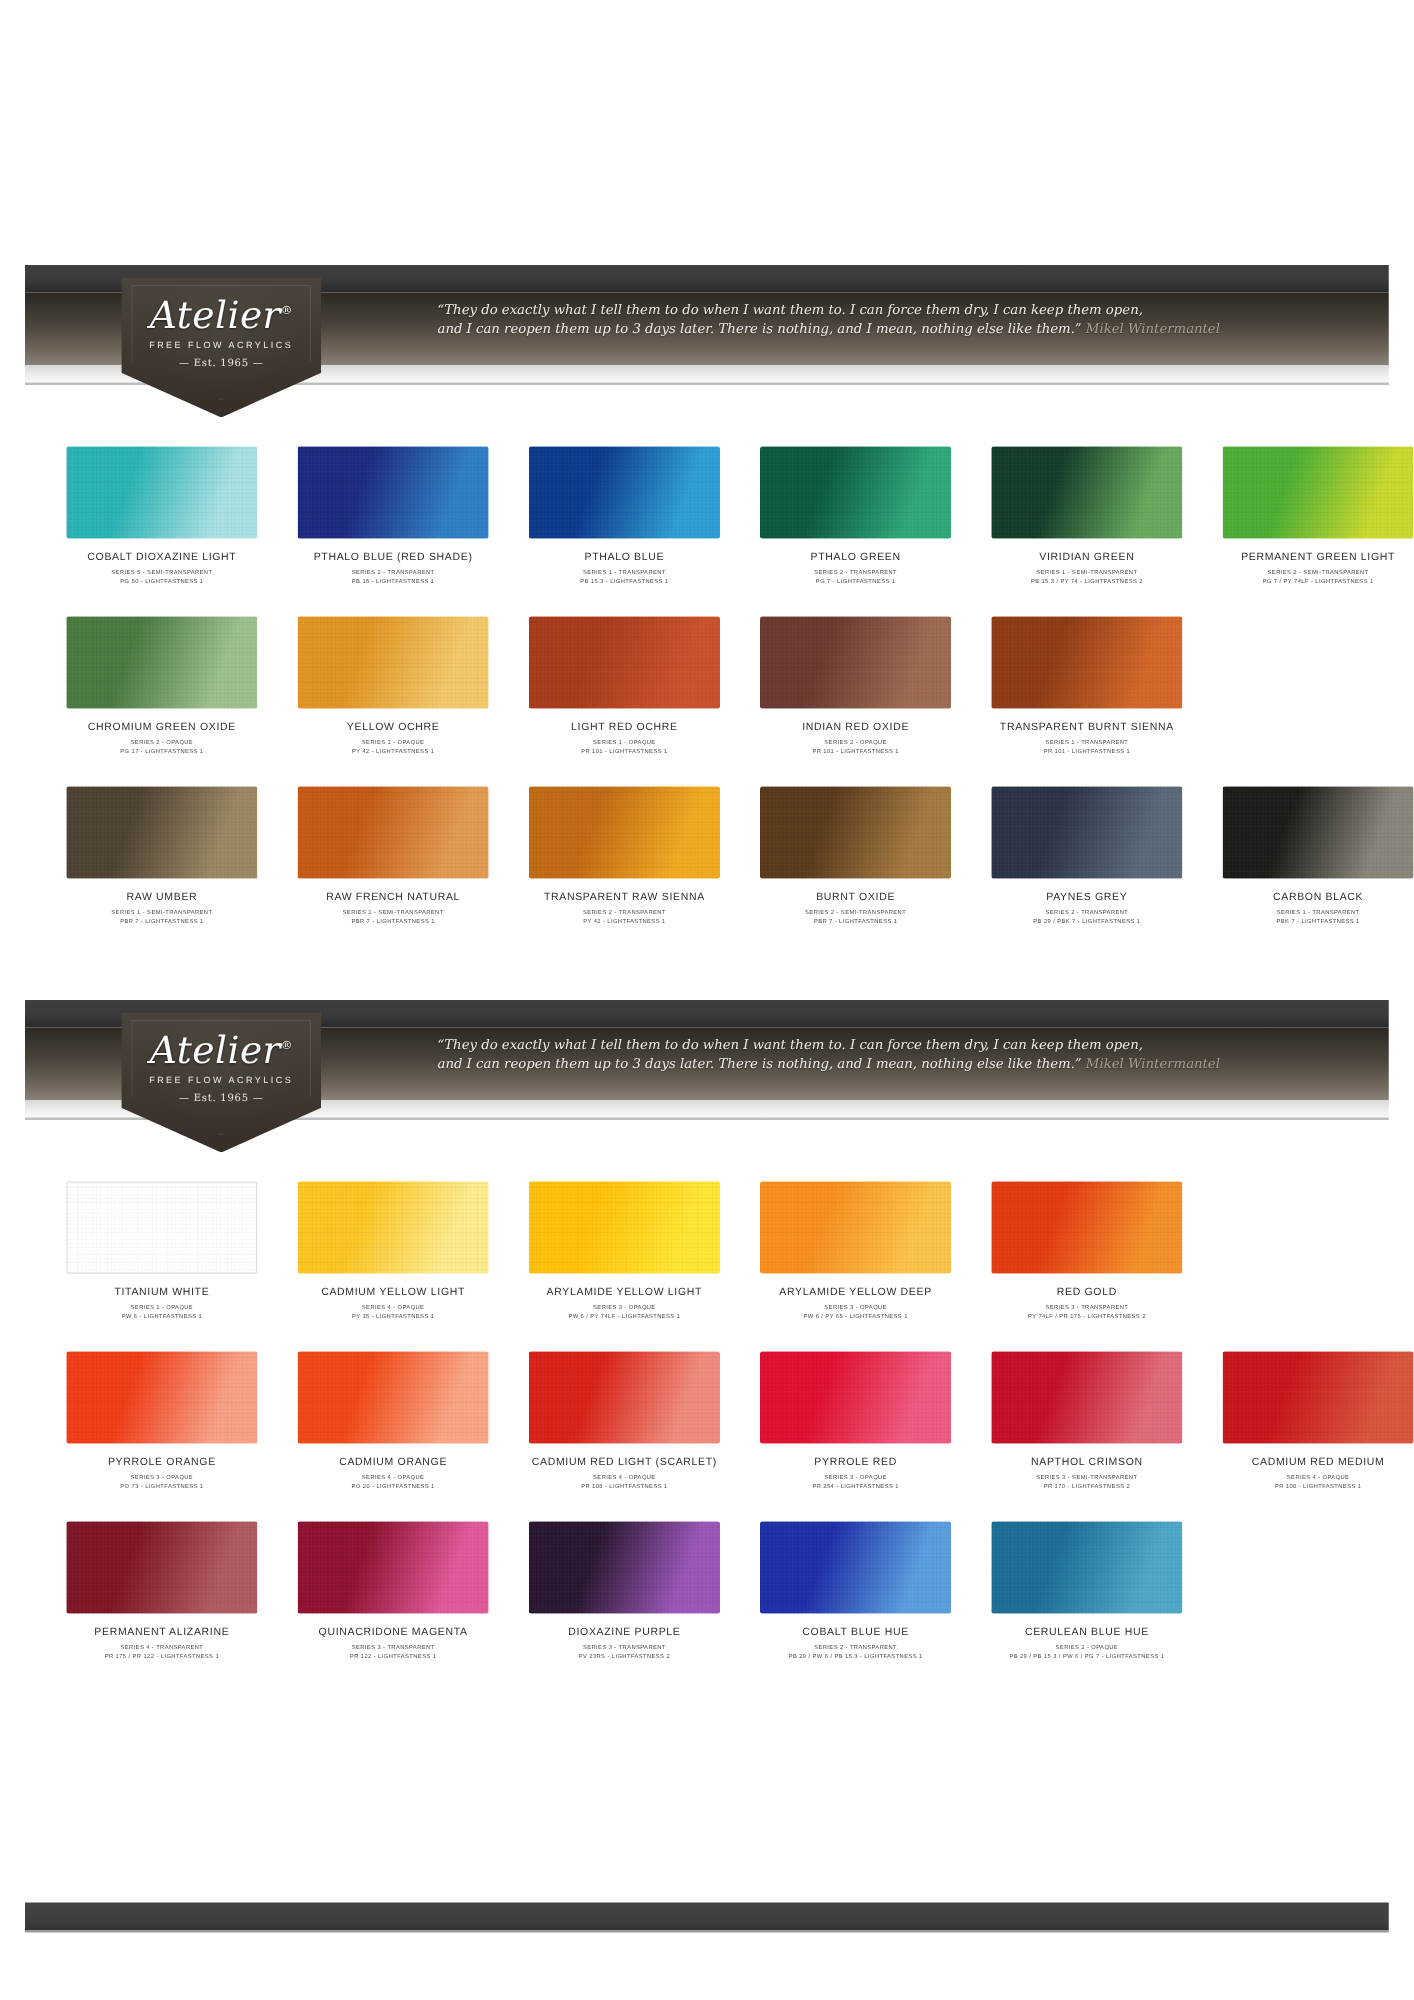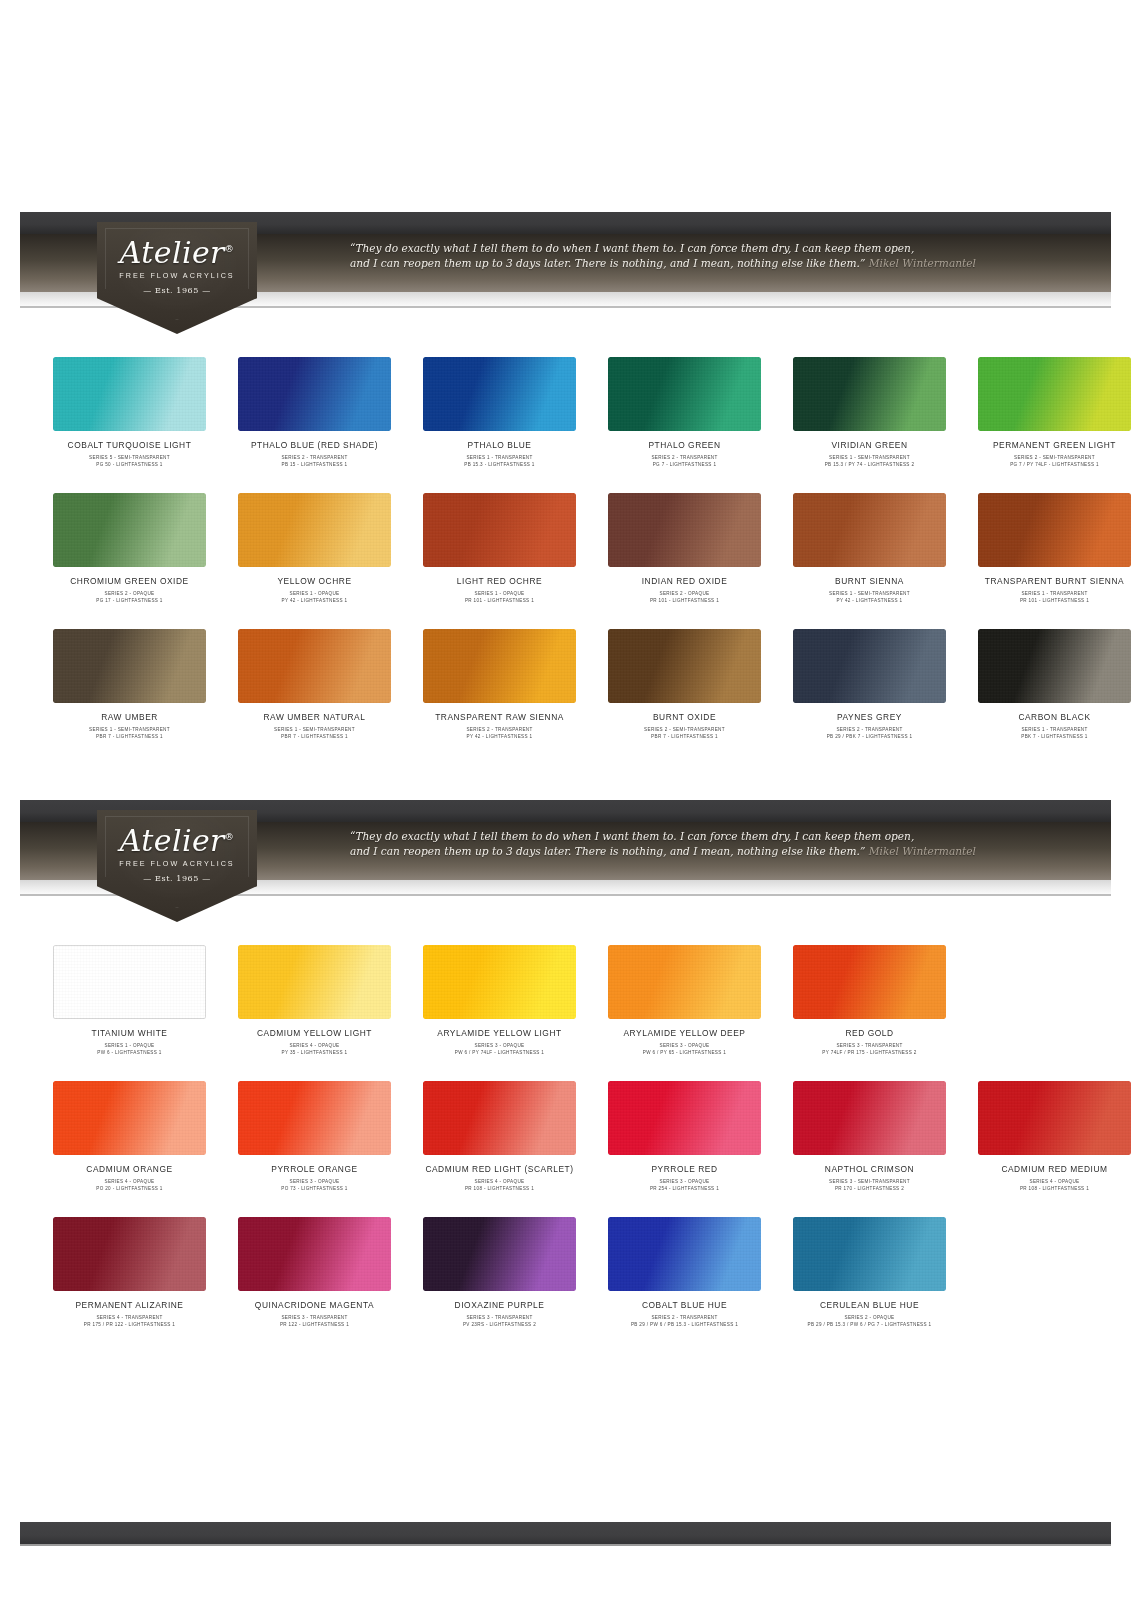--- a/index.html
+++ b/index.html
@@ -239,21 +239,21 @@
     </div>
     <div class="grid-top-gap"></div>
     <div class="grid">
         <div class="row">
           <div class="cell">
             <div class="swatch">
               <div class="paint" style="background: linear-gradient(110deg, rgb(43, 179, 181) 0%, rgb(43, 179, 181) 34%, rgb(169, 224, 226) 78%, rgb(169, 224, 226) 100%);"></div>
               <div class="grain"></div>
             </div>
             <div class="label">
-              <div class="pname">COBALT TURQUOISE LIGHT</div>
+              <div class="pname">COBALT DIOXAZINE LIGHT</div>
               <div class="pseries">SERIES 5 - SEMI-TRANSPARENT</div>
               <div class="ppig">PG 50 - LIGHTFASTNESS 1</div>
             </div>
           </div>
           <div class="cell">
             <div class="swatch">
               <div class="paint" style="background: linear-gradient(110deg, rgb(29, 42, 126) 0%, rgb(29, 42, 126) 34%, rgb(47, 127, 196) 78%, rgb(47, 127, 196) 100%);"></div>
               <div class="grain"></div>
             </div>
             <div class="label">
@@ -348,31 +348,20 @@
               <div class="grain"></div>
             </div>
             <div class="label">
               <div class="pname">INDIAN RED OXIDE</div>
               <div class="pseries">SERIES 2 - OPAQUE</div>
               <div class="ppig">PR 101 - LIGHTFASTNESS 1</div>
             </div>
           </div>
           <div class="cell">
             <div class="swatch">
-              <div class="paint" style="background: linear-gradient(110deg, rgb(154, 74, 34) 0%, rgb(154, 74, 34) 34%, rgb(192, 118, 74) 78%, rgb(192, 118, 74) 100%);"></div>
-              <div class="grain"></div>
-            </div>
-            <div class="label">
-              <div class="pname">BURNT SIENNA</div>
-              <div class="pseries">SERIES 1 - SEMI-TRANSPARENT</div>
-              <div class="ppig">PY 42 - LIGHTFASTNESS 1</div>
-            </div>
-          </div>
-          <div class="cell">
-            <div class="swatch">
               <div class="paint" style="background: linear-gradient(110deg, rgb(142, 60, 22) 0%, rgb(142, 60, 22) 34%, rgb(212, 103, 42) 78%, rgb(212, 103, 42) 100%);"></div>
               <div class="grain"></div>
             </div>
             <div class="label">
               <div class="pname">TRANSPARENT BURNT SIENNA</div>
               <div class="pseries">SERIES 1 - TRANSPARENT</div>
               <div class="ppig">PR 101 - LIGHTFASTNESS 1</div>
             </div>
           </div>
         </div>
@@ -388,21 +377,21 @@
               <div class="pseries">SERIES 1 - SEMI-TRANSPARENT</div>
               <div class="ppig">PBR 7 - LIGHTFASTNESS 1</div>
             </div>
           </div>
           <div class="cell">
             <div class="swatch">
               <div class="paint" style="background: linear-gradient(110deg, rgb(197, 90, 22) 0%, rgb(197, 90, 22) 34%, rgb(224, 154, 82) 78%, rgb(224, 154, 82) 100%);"></div>
               <div class="grain"></div>
             </div>
             <div class="label">
-              <div class="pname">RAW UMBER NATURAL</div>
+              <div class="pname">RAW FRENCH NATURAL</div>
               <div class="pseries">SERIES 1 - SEMI-TRANSPARENT</div>
               <div class="ppig">PBR 7 - LIGHTFASTNESS 1</div>
             </div>
           </div>
           <div class="cell">
             <div class="swatch">
               <div class="paint" style="background: linear-gradient(110deg, rgb(192, 106, 20) 0%, rgb(192, 106, 20) 34%, rgb(240, 170, 34) 78%, rgb(240, 170, 34) 100%);"></div>
               <div class="grain"></div>
             </div>
             <div class="label">
@@ -527,42 +516,42 @@
               <div class="pname">RED GOLD</div>
               <div class="pseries">SERIES 3 - TRANSPARENT</div>
               <div class="ppig">PY 74LF / PR 175 - LIGHTFASTNESS 2</div>
             </div>
           </div>
         </div>
         <div class="row-gap"></div>
         <div class="row">
           <div class="cell">
             <div class="swatch">
+              <div class="paint" style="background: linear-gradient(110deg, rgb(240, 61, 24) 0%, rgb(240, 61, 24) 34%, rgb(247, 160, 134) 78%, rgb(247, 160, 134) 100%);"></div>
+              <div class="grain"></div>
+            </div>
+            <div class="label">
+              <div class="pname">PYRROLE ORANGE</div>
+              <div class="pseries">SERIES 3 - OPAQUE</div>
+              <div class="ppig">PO 73 - LIGHTFASTNESS 1</div>
+            </div>
+          </div>
+          <div class="cell">
+            <div class="swatch">
               <div class="paint" style="background: linear-gradient(110deg, rgb(241, 72, 23) 0%, rgb(241, 72, 23) 34%, rgb(249, 165, 133) 78%, rgb(249, 165, 133) 100%);"></div>
               <div class="grain"></div>
             </div>
             <div class="label">
               <div class="pname">CADMIUM ORANGE</div>
               <div class="pseries">SERIES 4 - OPAQUE</div>
               <div class="ppig">PO 20 - LIGHTFASTNESS 1</div>
             </div>
           </div>
           <div class="cell">
             <div class="swatch">
-              <div class="paint" style="background: linear-gradient(110deg, rgb(240, 61, 24) 0%, rgb(240, 61, 24) 34%, rgb(247, 160, 134) 78%, rgb(247, 160, 134) 100%);"></div>
-              <div class="grain"></div>
-            </div>
-            <div class="label">
-              <div class="pname">PYRROLE ORANGE</div>
-              <div class="pseries">SERIES 3 - OPAQUE</div>
-              <div class="ppig">PO 73 - LIGHTFASTNESS 1</div>
-            </div>
-          </div>
-          <div class="cell">
-            <div class="swatch">
               <div class="paint" style="background: linear-gradient(110deg, rgb(217, 34, 24) 0%, rgb(217, 34, 24) 34%, rgb(239, 139, 124) 78%, rgb(239, 139, 124) 100%);"></div>
               <div class="grain"></div>
             </div>
             <div class="label">
               <div class="pname">CADMIUM RED LIGHT (SCARLET)</div>
               <div class="pseries">SERIES 4 - OPAQUE</div>
               <div class="ppig">PR 108 - LIGHTFASTNESS 1</div>
             </div>
           </div>
           <div class="cell">

